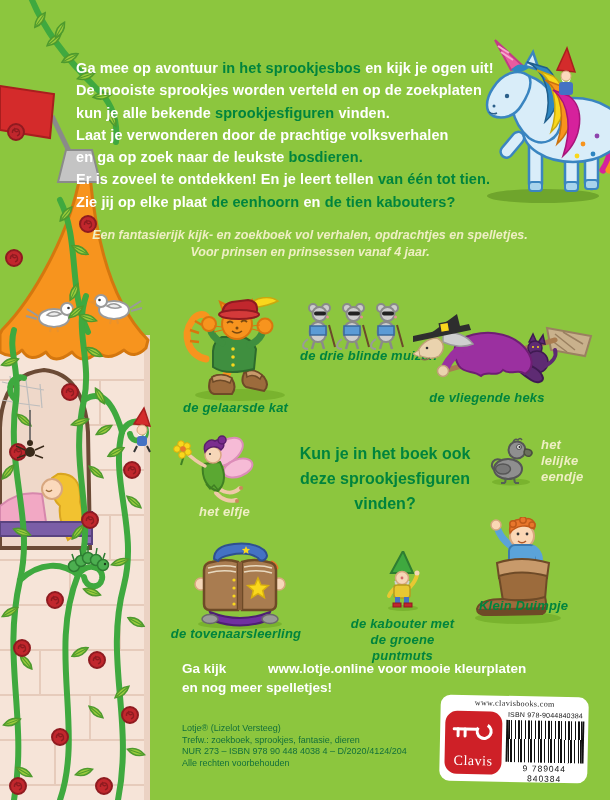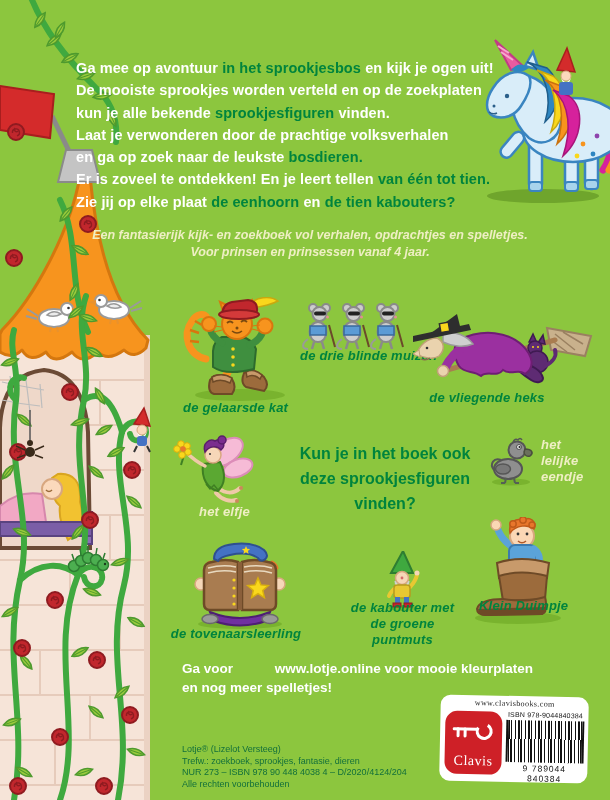--- a/index.html
+++ b/index.html
@@ -19,21 +19,21 @@
                 color:#00843D; letter-spacing:0.2px; }
   .char-label.cream { color:#EFEFC4; }
   .center { text-align:center; }
 
   .question { left:294px; top:441px; width:182px; text-align:center; color:#00843D;
               font-weight:800; font-size:16px; line-height:25px; }
 
   .promo { left:182px; top:659px; color:#FFFFFF; font-size:13.5px; line-height:19px; font-weight:600; }
   .promo .url { font-weight:800;margin-left:38px; }
 
-  .colophon { left:182px; top:744px; color:#13703B; font-size:9px; line-height:11.6px; }
+  .colophon { left:182px; top:723px; color:#13703B; font-size:9px; line-height:11.6px; }
 
   .sticker { left:440px; top:696px; width:148px; height:86px; background:#FFFFFF;
              border-radius:10px; transform:rotate(1.2deg); }
   .sticker .site { position:absolute; top:3px; left:0; right:0; text-align:center;
                    font-family:"Liberation Serif","DejaVu Serif",serif; font-size:8px;
                    letter-spacing:0.4px; color:#1A1A1A; }
   .logo { position:absolute; left:5px; top:16px; width:57px; height:63px; background:#CE2027;
           border-radius:12px; display:flex; flex-direction:column; align-items:center;
           justify-content:flex-end; padding-bottom:5px; }
   .logo svg { position:absolute; top:9px; left:6px; }
@@ -418,21 +418,21 @@
       <path d="M26,36 C30,32 32,28 33,24" stroke="#E8C832" stroke-width="4" stroke-linecap="round" fill="none"></path>
       <circle cx="33" cy="22" r="2.5" fill="#F6D7B8"></circle>
       <path d="M10,38 C8,40 6,42 5,45" stroke="#E8C832" stroke-width="4" stroke-linecap="round" fill="none"></path>
       <rect x="10" y="34" width="16" height="13" rx="3" fill="#E8C832" stroke="#B89A1E" stroke-width="1.5"></rect>
       <rect x="11" y="46" width="5" height="6" fill="#4472C4"></rect>
         <rect x="20" y="46" width="5" height="6" fill="#4472C4"></rect>
       <rect x="9" y="52" width="8" height="4" fill="#C1272D" stroke="#8F1B20" stroke-width="1"></rect>
       <rect x="20" y="52" width="8" height="4" fill="#C1272D" stroke="#8F1B20" stroke-width="1"></rect>
     </svg>
   </div>
-  <div class="char-label center" style="left:340px;top:600px;width:125px;line-height:16px;">
+  <div class="char-label center" style="left:340px;top:616px;width:125px;line-height:16px;">
     <div>de kabouter met</div>
     <div>de groene puntmuts</div>
   </div>
 
   <div class="illus" style="left:470px;top:517px;width:98px;height:108px;">
     <svg width="98" height="108" viewBox="0 0 98 108">
       <ellipse cx="48" cy="101" rx="43" ry="6" fill="#79B32E"></ellipse>
       <path d="M42,30 C34,24 29,17 27,10" stroke="#5BA3D9" stroke-width="7" stroke-linecap="round" fill="none"></path>
       <circle cx="26" cy="8" r="5" fill="#FBD7B5" stroke="#D8A77F" stroke-width="1.5"></circle>
       <circle cx="52" cy="19" r="12" fill="#FBD7B5" stroke="#D8A77F" stroke-width="2"></circle>
@@ -448,21 +448,21 @@
       <circle cx="66" cy="49" r="4" fill="#FBD7B5" stroke="#D8A77F" stroke-width="1.5"></circle>
       <path d="M27,46 Q51,38 79,46 L77,61 Q51,53 29,61 Z" fill="#C89A6B" stroke="#6E4A27" stroke-width="2"></path>
       <path d="M29,59 Q51,52 77,59 L75,82 L33,84 Z" fill="#9C6B3C" stroke="#6E4A27" stroke-width="2"></path>
       <path d="M33,82 C20,82 8,85 7,92 Q7,98 16,98 L72,97 Q78,90 75,80 Q55,86 33,82 Z" fill="#9C6B3C" stroke="#6E4A27" stroke-width="2"></path>
       <path d="M8,92 L76,90 Q78,96 72,98 L16,99 Q8,99 8,92 Z" fill="#6E4A27"></path>
     </svg>
   </div>
   <div class="char-label" style="left:479px;top:598px;text-align:center;">Klein Duimpje</div>
 
   <div class="abs promo">
-    <div><span>Ga voor </span><span class="url">www.lotje.online</span><span> voor mooie kleurplaten</span></div>
+    <div><span>Ga kijk </span><span class="url">www.lotje.online</span><span> voor mooie kleurplaten</span></div>
     <div>en nog meer spelletjes!</div>
   </div>
 
   <div class="abs colophon">
     <div>Lotje® (Lizelot Versteeg)</div>
     <div>Trefw.: zoekboek, sprookjes, fantasie, dieren</div>
     <div>NUR 273 – ISBN 978 90 448 4038 4 – D/2020/4124/204</div>
     <div>Alle rechten voorbehouden</div>
   </div>
 

